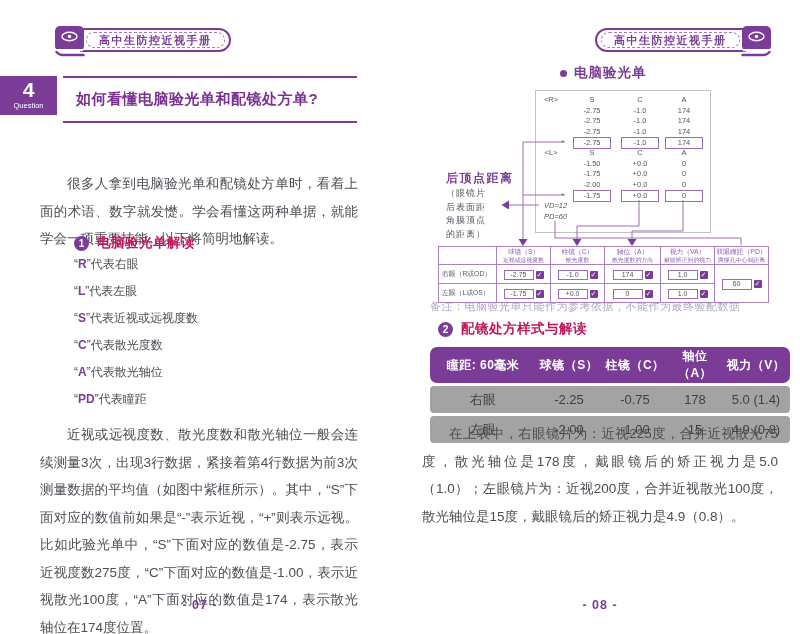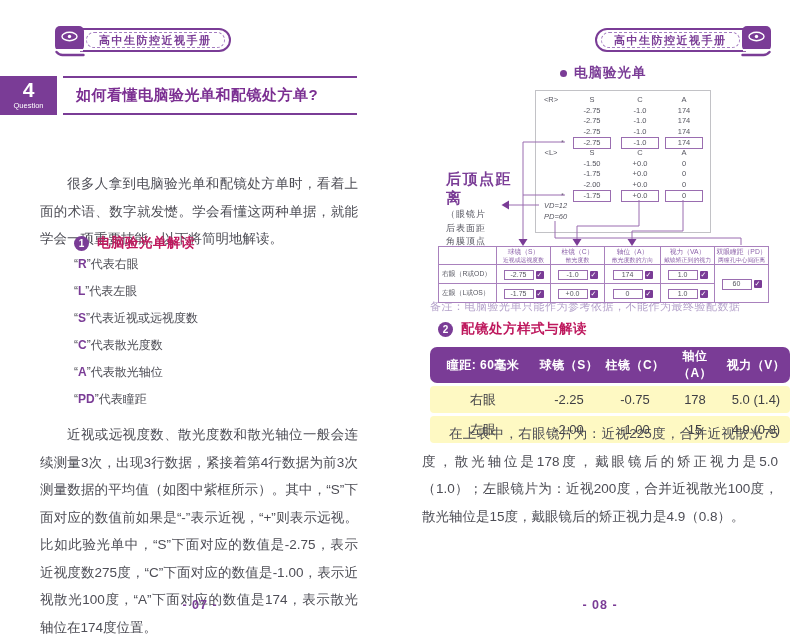--- a/index.html
+++ b/index.html
@@ -13,21 +13,21 @@
   .book-icon{flex:0 0 auto;position:relative;z-index:2;}
   .pill{height:18px;border:2px solid #7a3c96;background:#fff;border-radius:12px;display:flex;align-items:center;padding:1px 4px;margin-top:3px;}
   .pill-inner{border:1px dashed #a47cc0;border-radius:8px;padding:0 12px;font-size:11px;font-weight:bold;color:#7a3c96;letter-spacing:1.5px;line-height:14px;white-space:nowrap;}
   .hdr-left .pill{margin-left:-6px;border-radius:0 12px 12px 0;}
   .hdr-right .pill{margin-right:-6px;border-radius:12px 0 0 12px;}
 
   
   .qbox{position:absolute;left:0;top:76px;width:57px;height:39px;background:#7a3c96;color:#fff;text-align:center;}
   .qnum{font-size:21px;font-weight:bold;line-height:23px;margin-top:2px;}
   .qlabel{font-size:7.5px;line-height:9px;}
-  .title-band{position:absolute;left:63px;top:76px;width:294px;height:39px;box-sizing:border-box;border-top:2.5px solid #7a3c96;border-bottom:2.5px solid #7a3c96;display:flex;align-items:center;padding-left:13px;}
+  .title-band{position:absolute;left:63px;top:76px;width:294px;height:47px;box-sizing:border-box;border-top:2.5px solid #7a3c96;border-bottom:2.5px solid #7a3c96;display:flex;align-items:center;padding-left:13px;}
   .title-band .t{font-size:15px;font-weight:bold;color:#7b2f92;letter-spacing:0.5px;}
 
   .para{position:absolute;font-size:13.5px;line-height:27.5px;color:#4d4d55;text-align:justify;text-indent:2em;}
   #lp-para1{left:40px;top:134px;width:318px;margin-top:36px;}
   #lp-para2{left:40px;top:421px;width:318px;}
   #rp-para{left:22px;top:420px;width:356px;}
 
   .sec{position:absolute;display:flex;align-items:center;gap:8px;}
   .badge{width:15px;height:15px;border-radius:50%;background:#7a3c96;color:#fff;font-size:10px;font-weight:bold;display:flex;align-items:center;justify-content:center;flex:0 0 auto;}
   .sec-title{font-size:13.5px;font-weight:bold;color:#be185d;letter-spacing:0.5px;}
@@ -44,41 +44,41 @@
   .diag-title .dot{width:7px;height:7px;border-radius:50%;background:#7a3c96;}
   .diag-title .dt{font-size:13.5px;font-weight:bold;color:#7a3c96;letter-spacing:1px;}
 
   .receipt{position:absolute;left:135px;top:90px;width:176px;height:143px;box-sizing:border-box;border:1px solid #c2c2c6;background:#fff;display:grid;grid-template-columns:30px 52px 44px 44px;grid-auto-rows:10.6px;padding-top:4px;font-size:7.5px;color:#55555f;align-items:center;z-index:1;}
   .receipt span{text-align:center;line-height:10px;}
   .receipt .full{grid-column:1/-1;text-align:left;padding-left:8px;font-style:italic;}
   .receipt .star{text-align:right;padding-right:2px;}
   .rbox{display:inline-block;border:1px solid #9a6db0;background:#fff;min-width:32px;padding:0 2px;line-height:9px;font-size:7.5px;}
 
   .vd-note{position:absolute;left:46px;top:170px;width:70px;}
-  .vd-note-title{font-size:15px;font-weight:bold;color:#7a3c96;letter-spacing:1.5px;}
+  .vd-note-title{font-size:12px;font-weight:bold;color:#7a3c96;letter-spacing:1.5px;}
   .vd-note-line{font-size:9px;color:#55555f;line-height:13.5px;letter-spacing:1px;}
   .vd-note-line:first-of-type{margin-top:5px;}
 
   table.legend{position:absolute;left:38px;top:246px;border-collapse:collapse;table-layout:fixed;background:#fff;z-index:1;}
   .legend th,.legend td{border:1px solid #a981bd;padding:0;}
   .legend th{height:17px;font-weight:normal;}
   .lg1{font-size:6.8px;color:#8a5fa8;line-height:8px;}
   .lg2{font-size:6.2px;color:#8a5fa8;line-height:7px;transform:scale(0.95);}
   .legend td{height:14px;text-align:center;}
   .lg-label{font-size:6.8px;color:#55555f;text-align:left !important;padding-left:3px !important;white-space:nowrap;}
   .vbox{display:inline-block;border:1px solid #9a6db0;min-width:26px;padding:0 1px;font-size:7px;line-height:8.5px;color:#55555f;vertical-align:middle;text-align:center;}
   .chk{display:inline-block;width:8px;height:8px;background:#7a3c96;color:#fff;font-size:7px;line-height:8px;text-align:center;border-radius:1px;margin-left:2px;vertical-align:middle;}
 
   .note{position:absolute;left:30px;top:299px;width:350px;font-size:11px;color:#b5a3cb;letter-spacing:0.5px;}
 
   table.rx{position:absolute;left:30px;top:344px;width:360px;border-collapse:separate;border-spacing:0 3px;table-layout:fixed;}
   .rx th{background:#7a3c96;color:#fff;font-size:12px;font-weight:bold;height:26px;text-align:center;letter-spacing:0.5px;}
   .rx th:first-child{border-radius:7px 0 0 7px;margin-left:28px;}
   .rx th:last-child{border-radius:0 7px 7px 0;}
-  .rx td{background:#fef9c3;font-size:13px;color:#3f3f45;height:25px;text-align:center;}
+  .rx td{background:#a3a3a3;font-size:13px;color:#3f3f45;height:25px;text-align:center;}
   .rx tr td:first-child{border-radius:4px 0 0 4px;}
   .rx tr td:last-child{border-radius:0 4px 4px 0;}
 
   svg.connectors{position:absolute;left:0;top:0;z-index:3;pointer-events:none;}
 </style>
 </head>
 <body>
 
 <div class="page" id="left-page">
 

